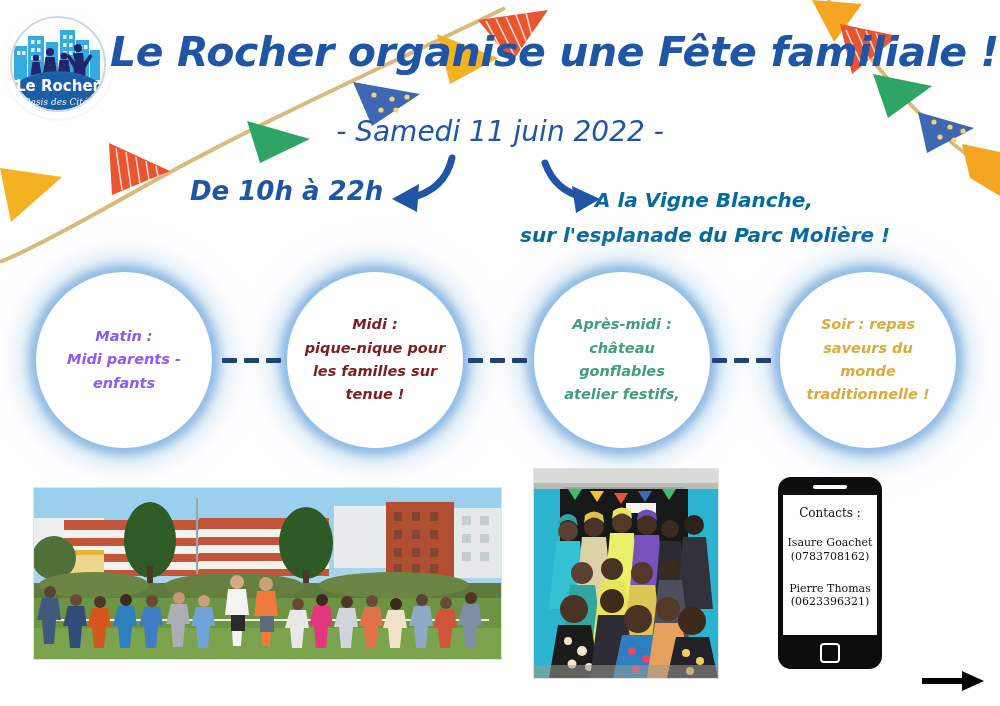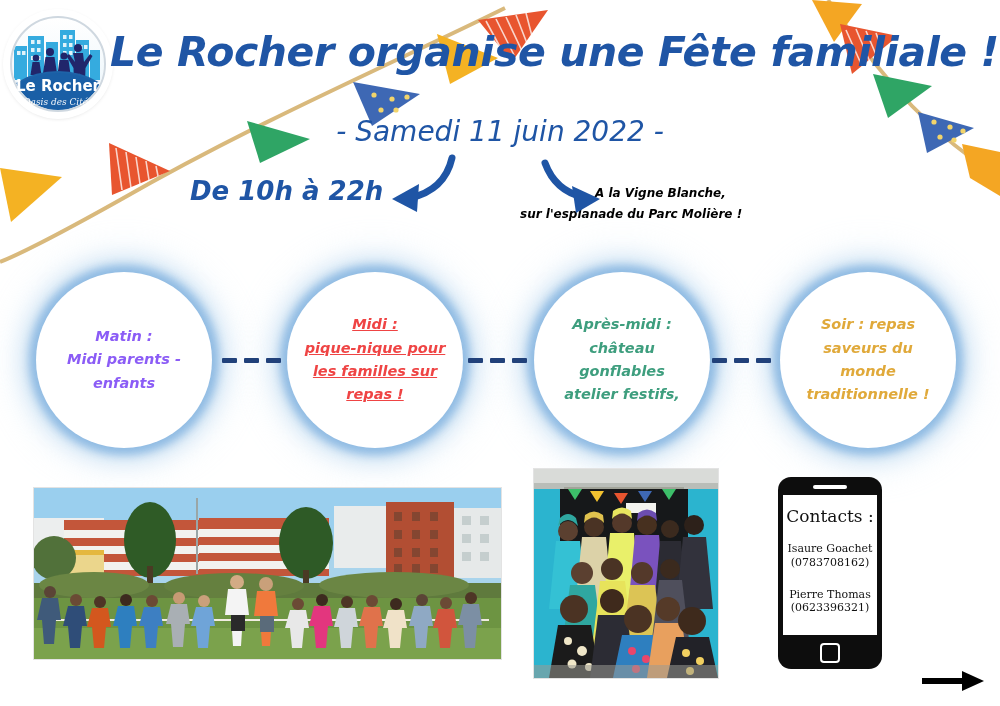--- a/index.html
+++ b/index.html
@@ -45,22 +45,22 @@
   }
   .hours{
     position:absolute;left:190px;top:176px;
     font-family:"DejaVu Sans",sans-serif;
     font-weight:bold;font-style:italic;font-size:26px;
     color:#1F55A5;white-space:nowrap;
   }
   .place{
     position:absolute;left:520px;top:183px;width:380px;
     font-family:"DejaVu Sans",sans-serif;
-    font-weight:bold;font-style:italic;font-size:12px;
-    color:#000000;line-height:1.75;
+    font-weight:bold;font-style:italic;font-size:20px;
+    color:#0369a1;line-height:1.75;
   }
   .place .l1{display:block;padding-left:75px;}
   .place .l2{display:block;padding-left:0px;}
 
   .arrows{position:absolute;left:0;top:0;width:1000px;height:706px;pointer-events:none;}
 
   
   .circles{position:absolute;left:0;top:272px;width:1000px;height:180px;}
   .circle{
     position:absolute;top:0;width:176px;height:176px;border-radius:50%;
@@ -74,21 +74,21 @@
     width:150px;text-align:center;
     font-family:"DejaVu Sans",sans-serif;
     font-weight:bold;font-style:italic;
     font-size:14.5px;line-height:1.62;
   }
   .c1{left:36px;}
   .c2{left:287px;}
   .c3{left:534px;}
   .c4{left:780px;}
   .c1 .txt{color:#8b5cf6;}
-  .c2 .txt{color:#ef4444;text-decoration:underline;}
+  .c2 .txt{color:#7f1d1d;}
   .c3 .txt{color:#3E9E7E;}
   .c4 .txt{color:#E0A93A;}
 
   .dashes{
     position:absolute;top:358px;
     display:flex;gap:7px;align-items:center;
   }
   .dashes span{display:block;width:15px;height:5px;background:#21417A;border-radius:1px;}
   .d1{left:222px;}
   .d2{left:468px;}
@@ -110,21 +110,21 @@
     position:absolute;top:8px;left:50%;transform:translateX(-50%);
     width:34px;height:4px;border-radius:2px;background:#ffffff;
   }
   .phone .screen{
     position:absolute;left:5px;top:18px;width:94px;height:140px;
     background:#ffffff;
     display:flex;flex-direction:column;align-items:center;
     font-family:"DejaVu Serif",serif;
     color:#111;
   }
-  .phone .screen .ctitle{font-size:17px;margin-top:11px;}
+  .phone .screen .ctitle{font-size:12px;margin-top:11px;}
   .phone .screen .cname{font-size:11px;margin-top:16px;line-height:1.25;text-align:center;white-space:nowrap;}
   .phone .screen .cname.second{margin-top:18px;}
   .phone .home{
     position:absolute;bottom:6px;left:50%;transform:translateX(-50%);
     width:16px;height:16px;border:2.5px solid #ffffff;border-radius:4px;
   }
 
   .footer-arrow{position:absolute;left:922px;top:668px;width:66px;height:26px;}
 </style>
 </head>
@@ -275,21 +275,21 @@
         <div>Midi parents -</div>
         <div>enfants</div>
       </div>
     </div>
 
     <div class="circle c2">
       <div class="txt">
         <div>Midi :</div>
         <div>pique-nique pour</div>
         <div>les familles sur</div>
-        <div>repas !</div>
+        <div>tenue !</div>
       </div>
     </div>
 
     <div class="circle c3">
       <div class="txt">
         <div>Après-midi :</div>
         <div>château gonflables</div>
         <div>atelier festifs,</div>
       </div>
     </div>

